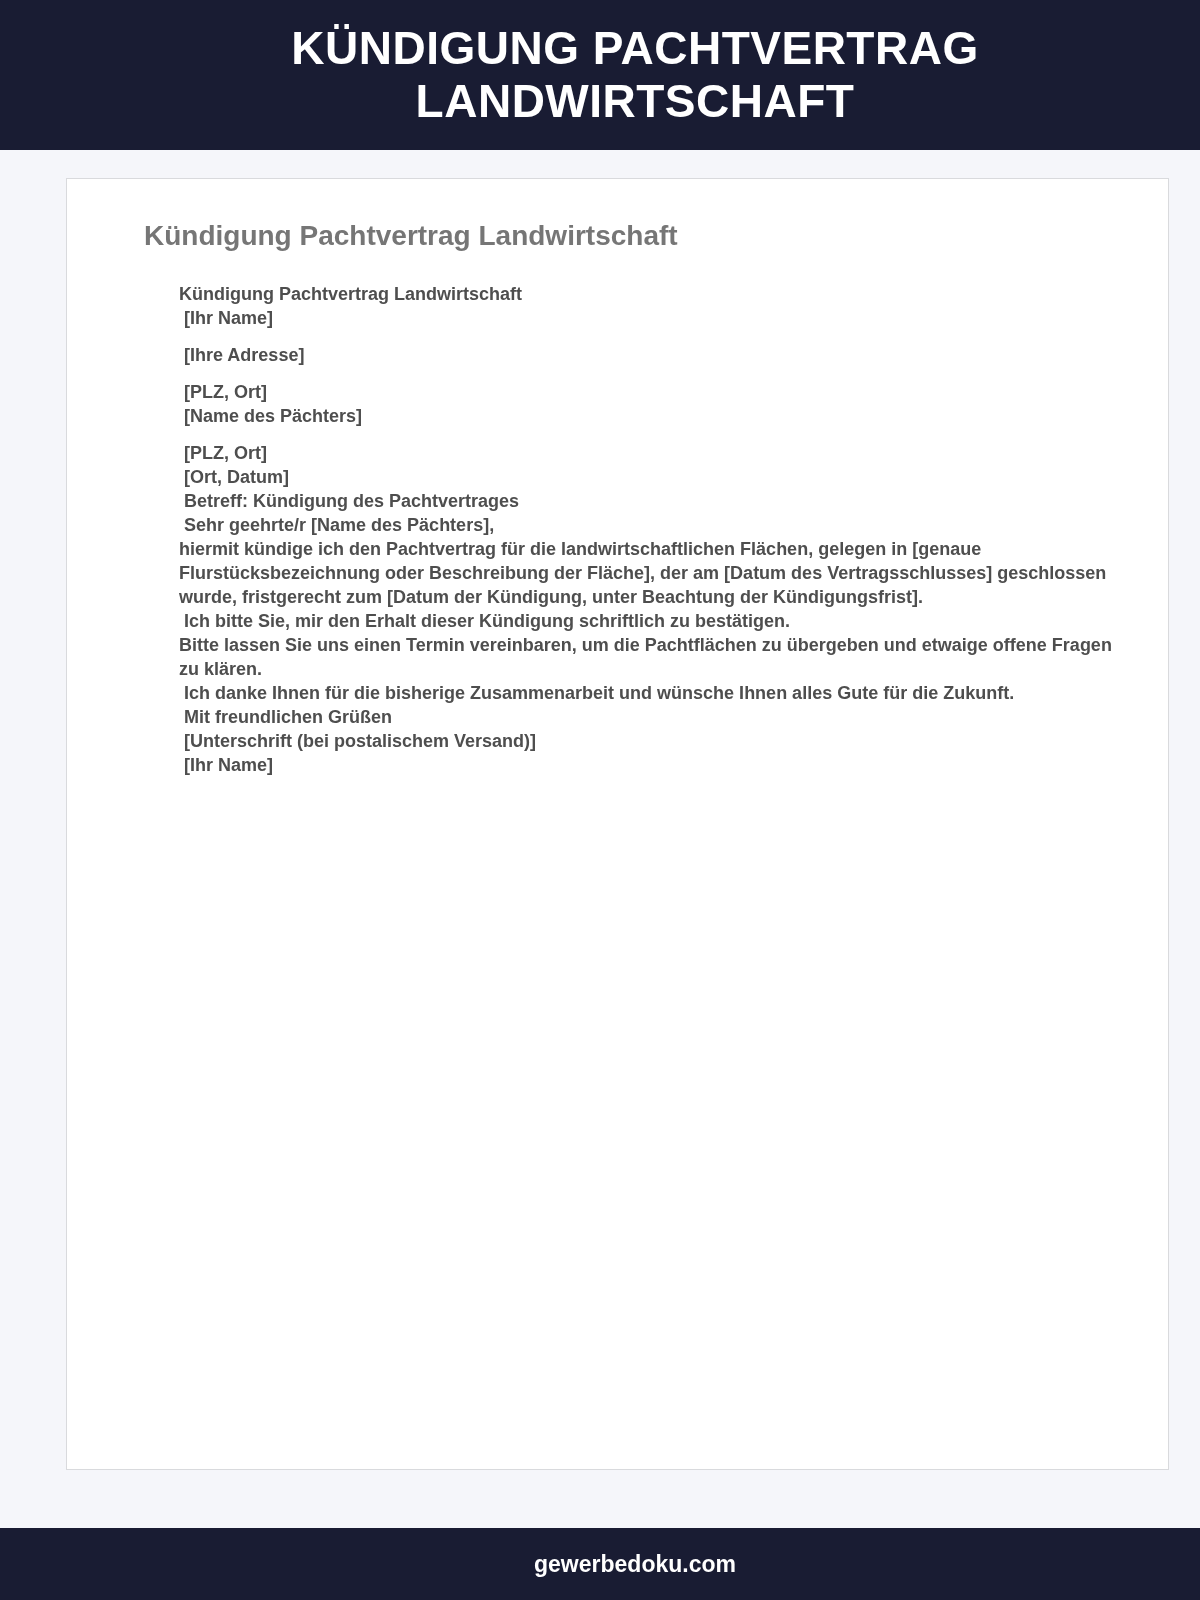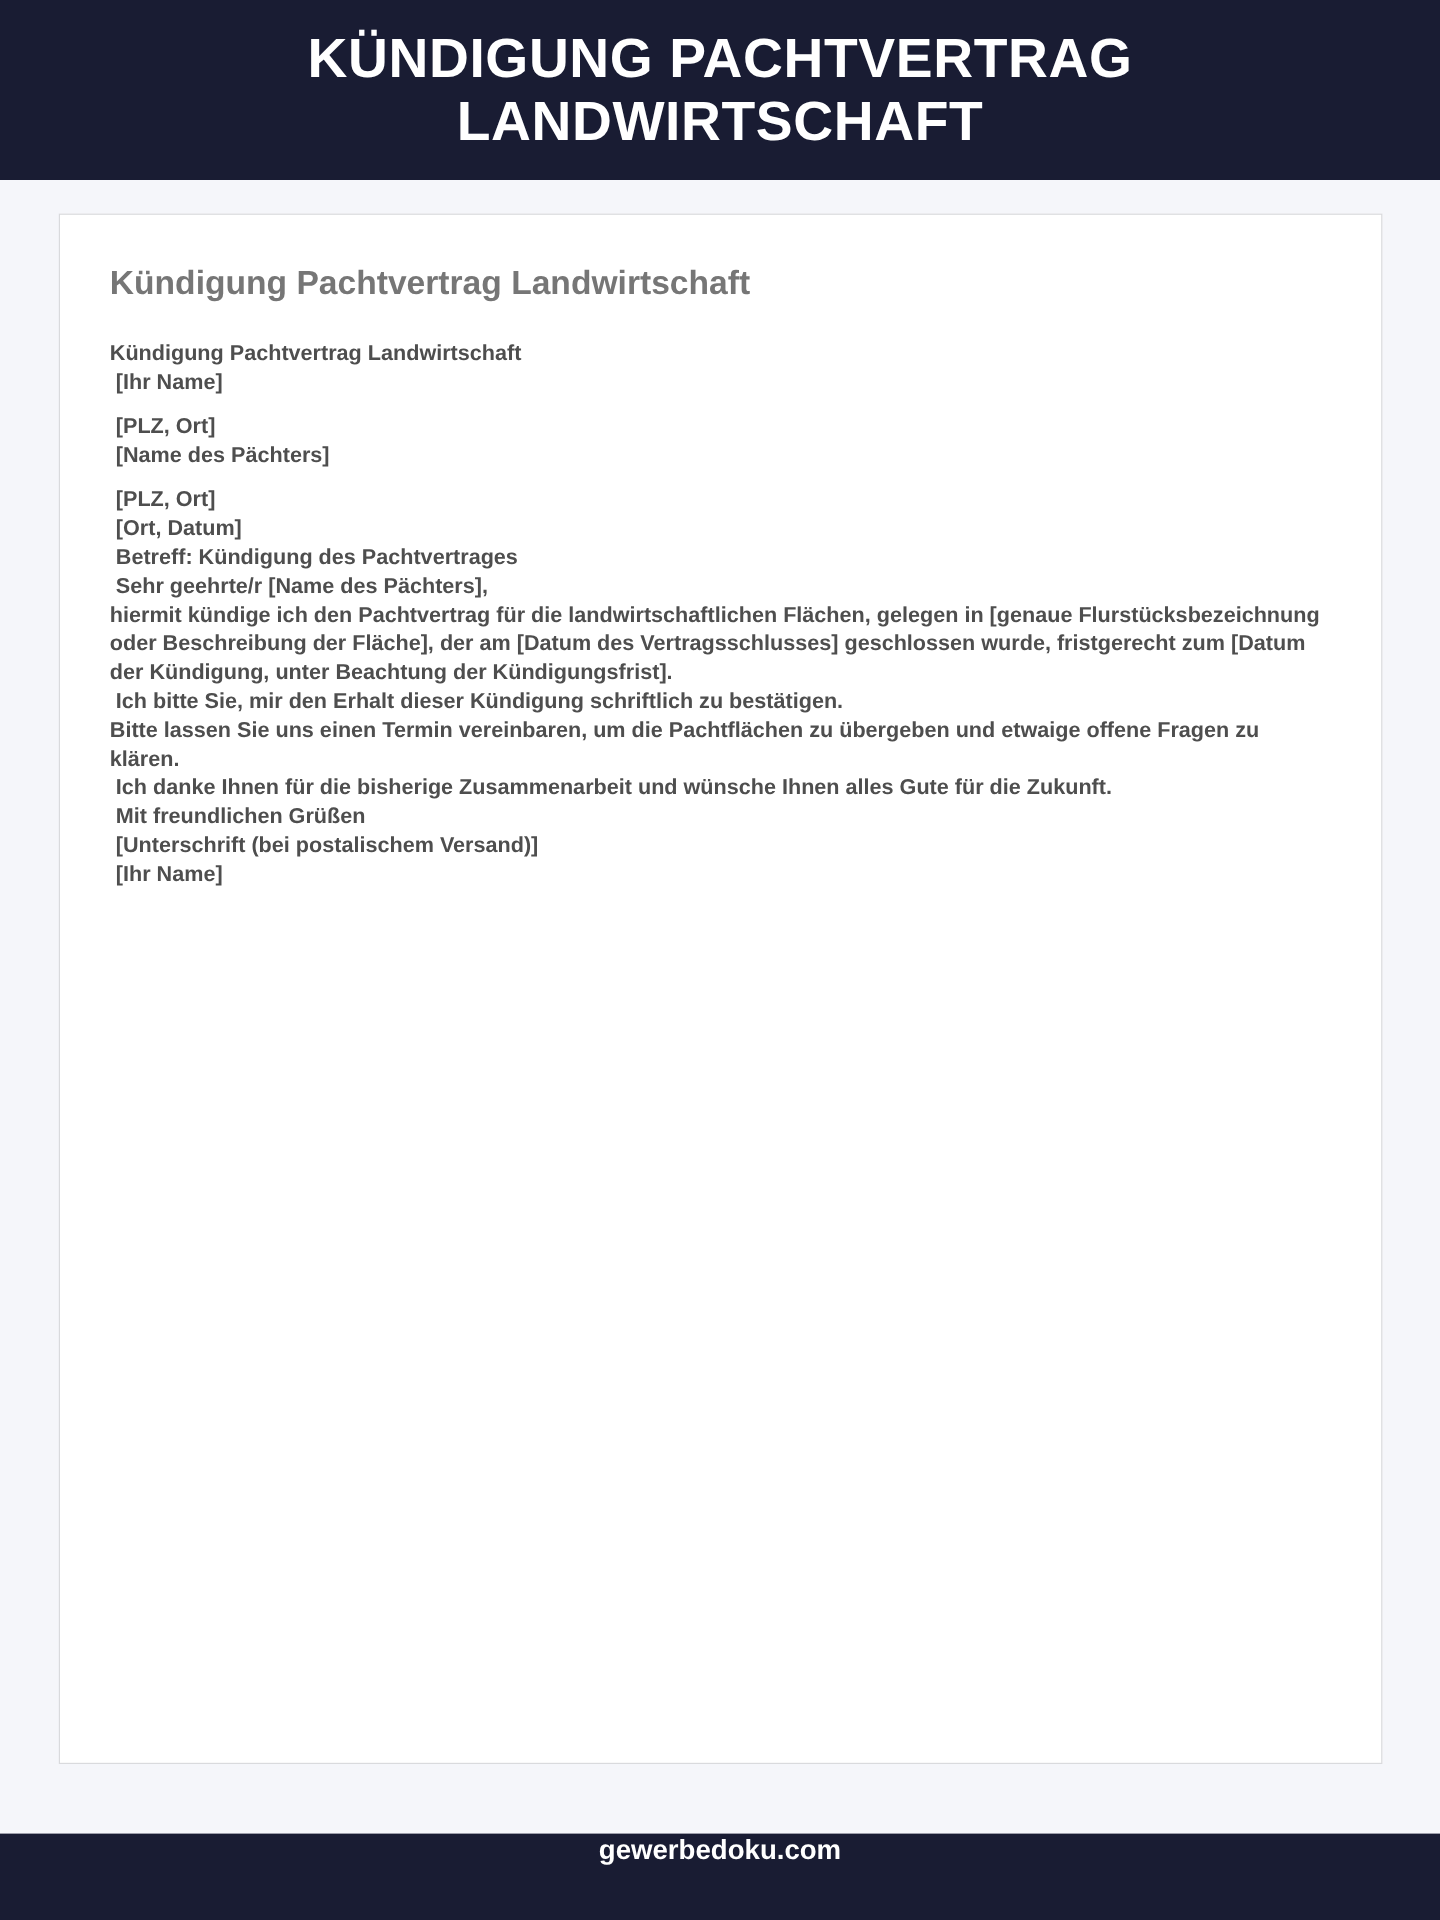--- a/index.html
+++ b/index.html
@@ -1,15 +1,15 @@
 <!DOCTYPE html>
 <html><head>
 <meta charset="utf-8">
 <style>
-  * { box-sizing: border-box; }
+  * { box-sizing: border-box; padding-left: 35px; }
   html, body {
     margin: 0;
     padding: 0;
     width: 1200px;
     font-family: "Liberation Sans", sans-serif;
   }
   body {
     min-height: 1600px;
     background: #f5f6fa;
     display: flex;
@@ -63,20 +63,21 @@
     font-weight: bold;
     white-space: pre-wrap;
   }
 
   
   .site-footer {
     height: 72px;
     background: #191c33;
     flex: 0 0 auto;
     display: flex;
+    align-items: center;
     justify-content: center;
   }
   .site-footer .site-name {
     color: #ffffff;
     font-size: 23px;
     font-weight: bold;
   }
 </style>
 </head>
 <body>
@@ -84,20 +85,21 @@
 <header class="site-header">
   <h1>KÜNDIGUNG PACHTVERTRAG LANDWIRTSCHAFT</h1>
 </header>
 
 <main class="content-area">
   <div class="document-card">
     <h2>Kündigung Pachtvertrag Landwirtschaft</h2>
     <div>
         <p>Kündigung Pachtvertrag Landwirtschaft
  [Ihr Name]</p>
+        <p> [Ihre Adresse]</p>
         <p> [PLZ, Ort]
  [Name des Pächters]</p>
         <p> [PLZ, Ort]
  [Ort, Datum]
  Betreff: Kündigung des Pachtvertrages
  Sehr geehrte/r [Name des Pächters],
 hiermit kündige ich den Pachtvertrag für die landwirtschaftlichen Flächen, gelegen in [genaue Flurstücksbezeichnung oder Beschreibung der Fläche], der am [Datum des Vertragsschlusses] geschlossen wurde, fristgerecht zum [Datum der Kündigung, unter Beachtung der Kündigungsfrist].
  Ich bitte Sie, mir den Erhalt dieser Kündigung schriftlich zu bestätigen.
 Bitte lassen Sie uns einen Termin vereinbaren, um die Pachtflächen zu übergeben und etwaige offene Fragen zu klären.
  Ich danke Ihnen für die bisherige Zusammenarbeit und wünsche Ihnen alles Gute für die Zukunft.

